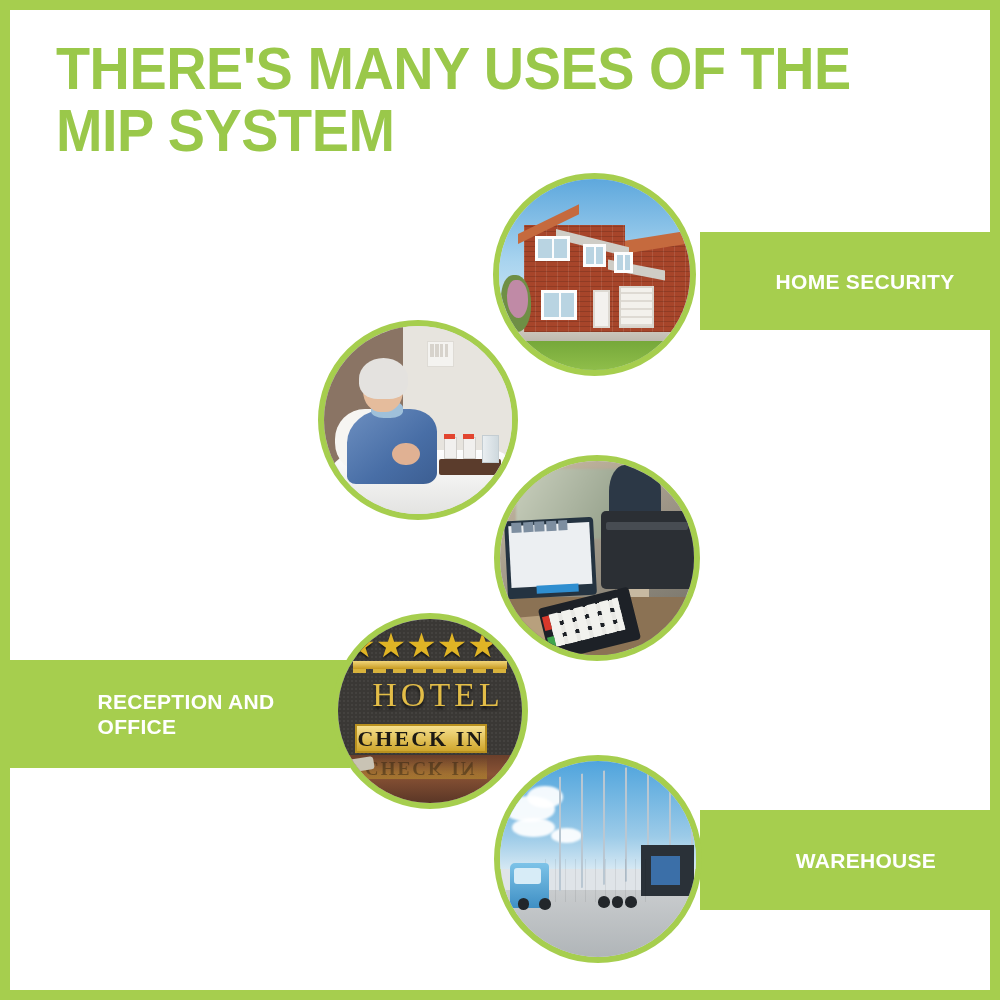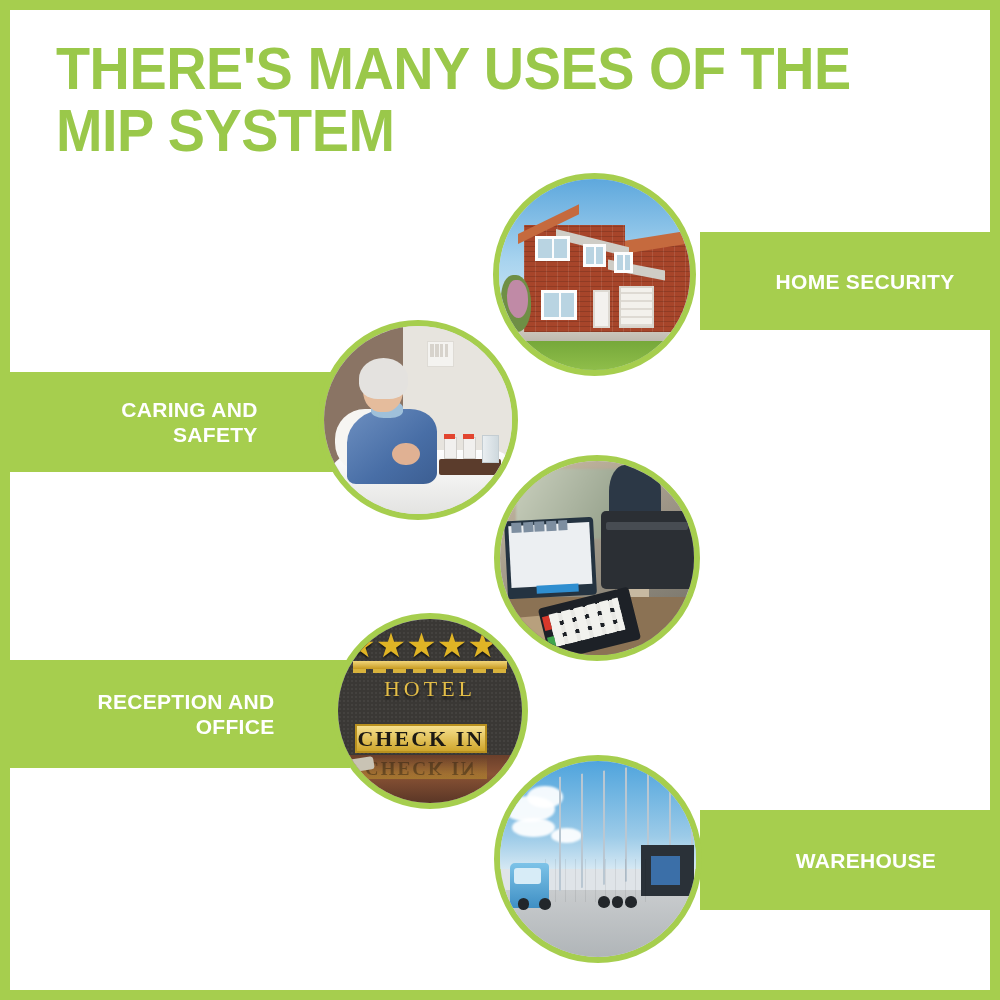--- a/index.html
+++ b/index.html
@@ -42,21 +42,21 @@
     align-items:center;
     justify-content:center;
     box-sizing:border-box;
   }
   .bar .bar-label{
     color:#ffffff;
     font-size:21px;
     line-height:25px;
     font-weight:bold;
     letter-spacing:0.3px;
-    text-align:right;
+    text-align:left;
     white-space:pre-line;
     text-transform:uppercase;
     font-family:"Liberation Sans Narrow","Liberation Sans",sans-serif;
   }
   
   .bar.right{ right:-10px; }
   
   .bar.left{ left:-10px; }
 
   #bar-home     { top:222px; height:98px;  width:300px; }
@@ -163,22 +163,22 @@
     background-image:radial-gradient(rgba(255,255,255,.05) 1px, transparent 1px);
     background-size:4px 4px;}
   .hdesk{position:absolute;left:0;bottom:0;width:100%;height:26%;
          background:linear-gradient(#6a3f2b,#8a5335 40%,#5a3626);}
   .star{position:absolute;top:5%;width:17%;height:17%;color:#e0b425;font-size:34px;line-height:1;text-align:center;
         text-shadow:0 2px 2px rgba(0,0,0,.6);}
   .goldbar{position:absolute;left:8%;top:23%;width:84%;height:4%;
            background:linear-gradient(#f2d57a,#c79a21);}
   .goldbar:after{content:"";position:absolute;left:0;top:100%;width:100%;height:55%;
            background:repeating-linear-gradient(90deg,#d8b23c 0 13px,transparent 13px 20px);}
-  .hotelword{position:absolute;left:0;top:31%;width:100%;text-align:center;
-     font-family:"Liberation Serif",serif;font-size:22px;letter-spacing:4px;color:#e3bd47;
+  .hotelword{position:absolute;left:8px;top:31%;width:100%;text-align:center;
+     font-family:"Liberation Serif",serif;font-size:34px;letter-spacing:4px;color:#e3bd47;
      text-shadow:0 3px 3px rgba(0,0,0,.65);}
   .plaque{position:absolute;left:9%;top:57%;width:72%;height:16%;
      background:linear-gradient(#f6e08e,#cfa62c);border:2px solid #b8901f;box-sizing:border-box;
      display:flex;align-items:center;justify-content:center;
      font-family:"Liberation Serif",serif;font-size:22px;letter-spacing:2px;color:#1d1a14;font-weight:bold;}
   .plaque-ref{position:absolute;left:9%;top:75%;width:72%;height:12%;
      background:linear-gradient(rgba(205,166,44,.45),rgba(120,85,40,.05));
      display:flex;align-items:center;justify-content:center;
      font-family:"Liberation Serif",serif;font-size:19px;letter-spacing:2px;
      color:rgba(40,30,15,.45);font-weight:bold;transform:scaleY(-1);}
@@ -212,24 +212,20 @@
 
 <div id="canvas">
 
   <div id="title" class="title">THERE'S MANY USES OF THE
 MIP SYSTEM</div>
 
   <div id="bar-home" class="bar right">
     <span class="bar-label">HOME SECURITY</span>
   </div>
 
-  <div id="bar-caring" class="bar left">
-    <span class="bar-label">CARING AND
-SAFETY</span>
-  </div>
 
 
   <div id="bar-reception" class="bar left">
     <span class="bar-label">RECEPTION AND
 OFFICE</span>
   </div>
 
   <div id="bar-warehouse" class="bar right">
     <span class="bar-label">WAREHOUSE</span>
   </div>

